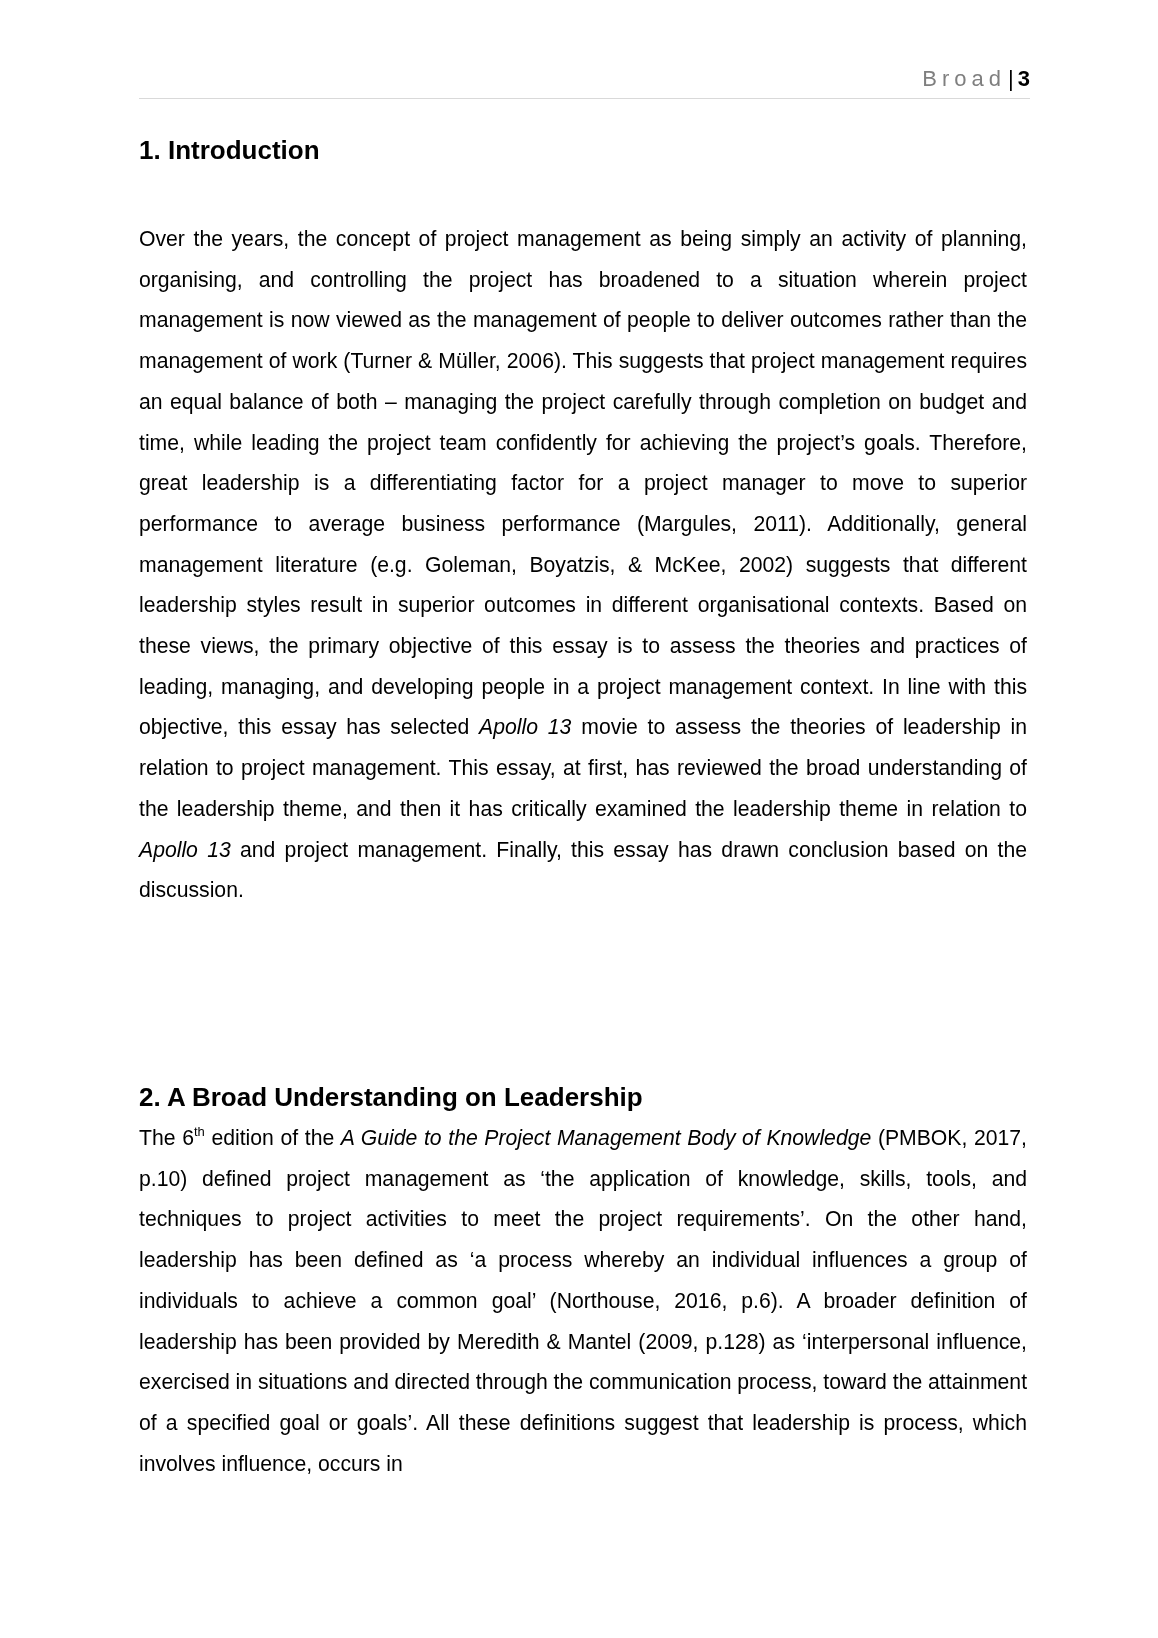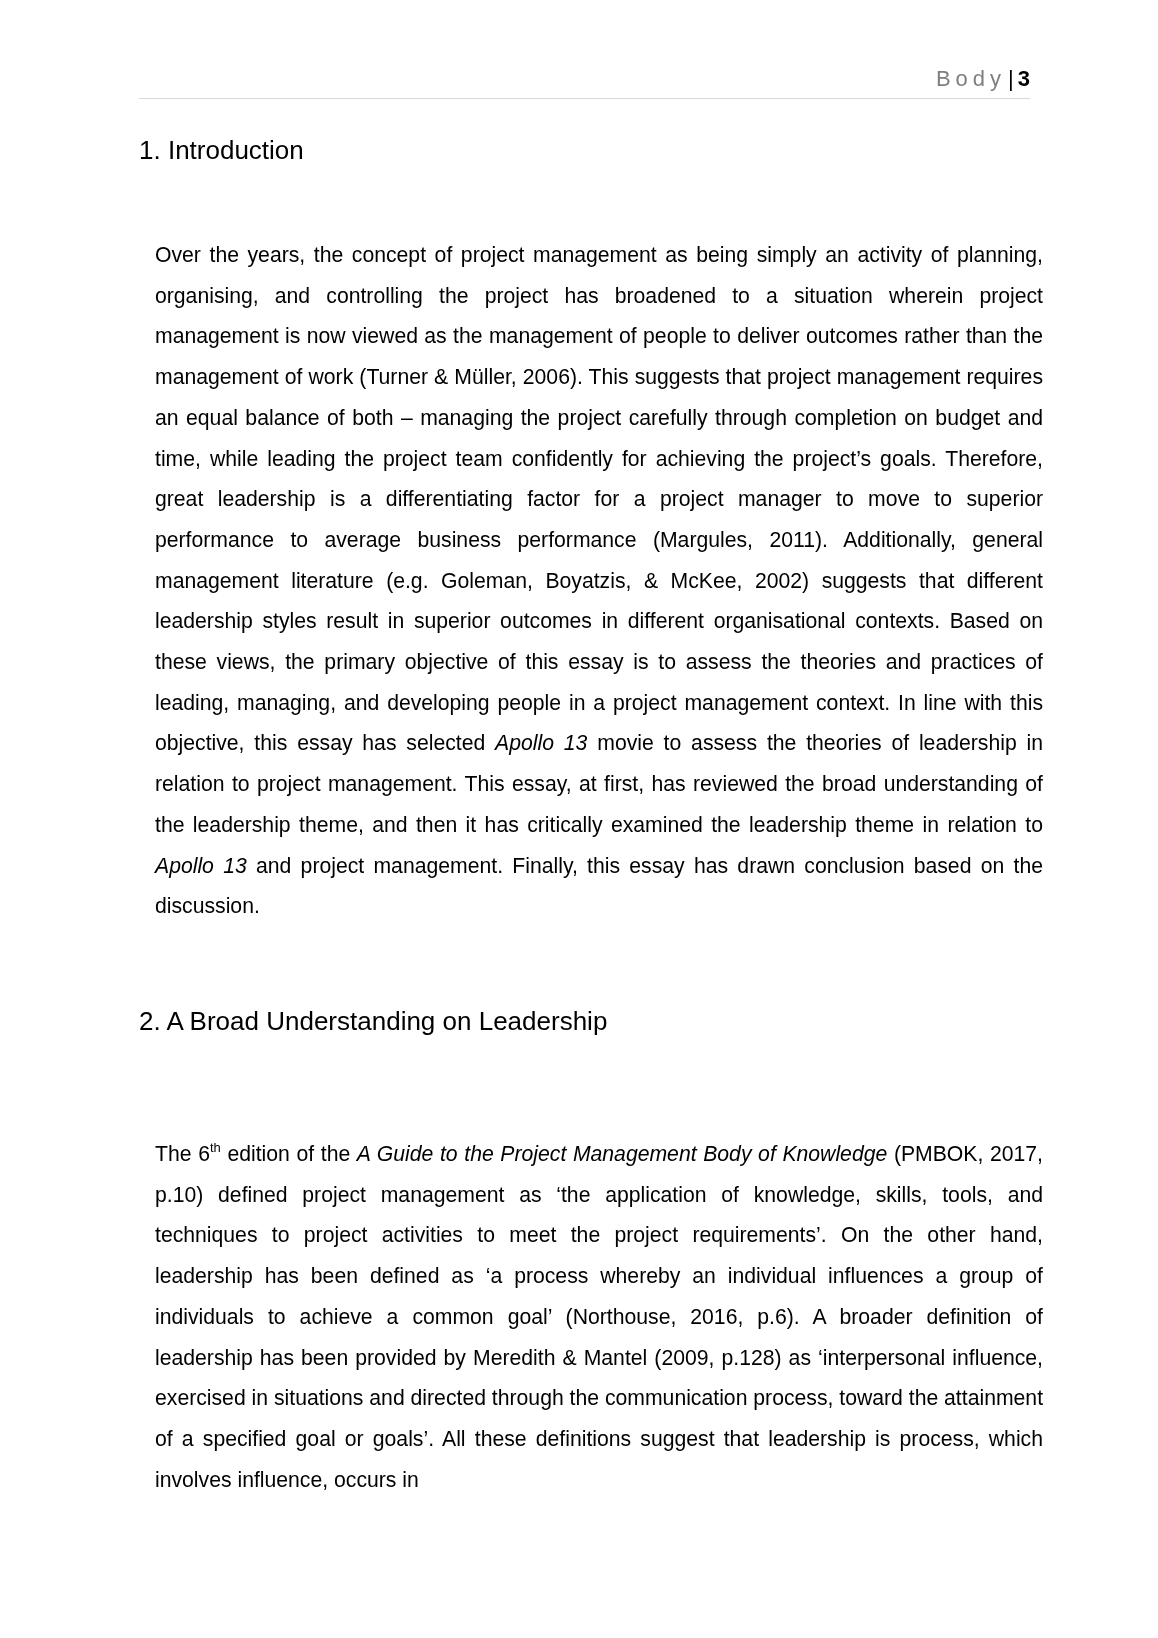--- a/index.html
+++ b/index.html
@@ -2,33 +2,33 @@
 <html><head>
 <meta charset="utf-8">
 <style>
   html, body { margin: 0; padding: 0; background: #ffffff; }
   body { width: 1158px; height: 1638px; position: relative; overflow: hidden; font-family: "Liberation Sans", sans-serif; color: #000; }
   .page-header { position: absolute; left: 139px; right: 128px; top: 66px; height: 32px; border-bottom: 1px solid #d9d9d9; text-align: right; }
   .page-label { font-size: 22px; color: #7f7f7f; letter-spacing: 5px; }
   .page-sep { font-size: 22px; color: #000; margin-left: 2px; }
   .page-num { font-size: 22px; font-weight: bold; color: #000; margin-left: 4px; }
   .content { position: absolute; left: 139px; width: 888px; top: 0; }
-  h1.section-heading { position: absolute; left: 0; margin: 0; font-size: 26px; font-weight: normal; white-space: nowrap; }
-  .para { position: absolute; left: 0; width: 888px; margin: 16px; font-size: 21.2px; line-height: 40.7px; text-align: justify; }
+  h1.section-heading { position: absolute; left: 0; margin: 0; font-size: 26px; font-weight: bold; white-space: nowrap; }
+  .para { position: absolute; left: 0; width: 888px; margin: 0; font-size: 21.2px; line-height: 40.7px; text-align: justify; }
   .para i { font-style: italic; }
   sup { font-size: 13px; vertical-align: 9px; line-height: 0; }
 </style>
 </head>
 <body>
 
 <div class="page-header">
-  <span class="page-label">Body</span><span class="page-sep">|</span><span class="page-num">3</span>
+  <span class="page-label">Broad</span><span class="page-sep">|</span><span class="page-num">3</span>
 </div>
 
 <div class="content">
   <h1 class="section-heading" style="top:135px;">1. Introduction</h1>
 
   <p class="para" style="top:219px;"><span>Over the years, the concept of project management as being simply an activity of planning, organising, and controlling the project has broadened to a situation wherein project management is now viewed as the management of people to deliver outcomes rather than the management of work (Turner &amp; Müller, 2006). This suggests that project management requires an equal balance of both – managing the project carefully through completion on budget and time, while leading the project team confidently for achieving the project’s goals. Therefore, great leadership is a differentiating factor for a project manager to move to superior performance to average business performance (Margules, 2011). Additionally, general management literature (e.g. Goleman, Boyatzis, &amp; McKee, 2002) suggests that different leadership styles result in superior outcomes in different organisational contexts. Based on these views, the primary objective of this essay is to assess the theories and practices of leading, managing, and developing people in a project management context. In line with this objective, this essay has selected </span><i>Apollo 13</i><span> movie to assess the theories of leadership in relation to project management. This essay, at first, has reviewed the broad understanding of the leadership theme, and then it has critically examined the leadership theme in relation to </span><i>Apollo 13</i><span> and project management. Finally, this essay has drawn conclusion based on the discussion.</span></p>
 
-  <h1 class="section-heading" style="top:1006px;">2. A Broad Understanding on Leadership</h1>
+  <h1 class="section-heading" style="top:1082px;">2. A Broad Understanding on Leadership</h1>
 
   <p class="para" style="top:1118px;"><span>The 6</span><sup>th</sup><span> edition of the </span><i>A Guide to the Project Management Body of Knowledge</i><span> (PMBOK, 2017, p.10) defined project management as ‘the application of knowledge, skills, tools, and techniques to project activities to meet the project requirements’. On the other hand, leadership has been defined as ‘a process whereby an individual influences a group of individuals to achieve a common goal’ (Northouse, 2016, p.6). A broader definition of leadership has been provided by Meredith &amp; Mantel (2009, p.128) as ‘interpersonal influence, exercised in situations and directed through the communication process, toward the attainment of a specified goal or goals’. All these definitions suggest that leadership is process, which involves influence, occurs in</span></p>
 </div>
 
 </body></html>

